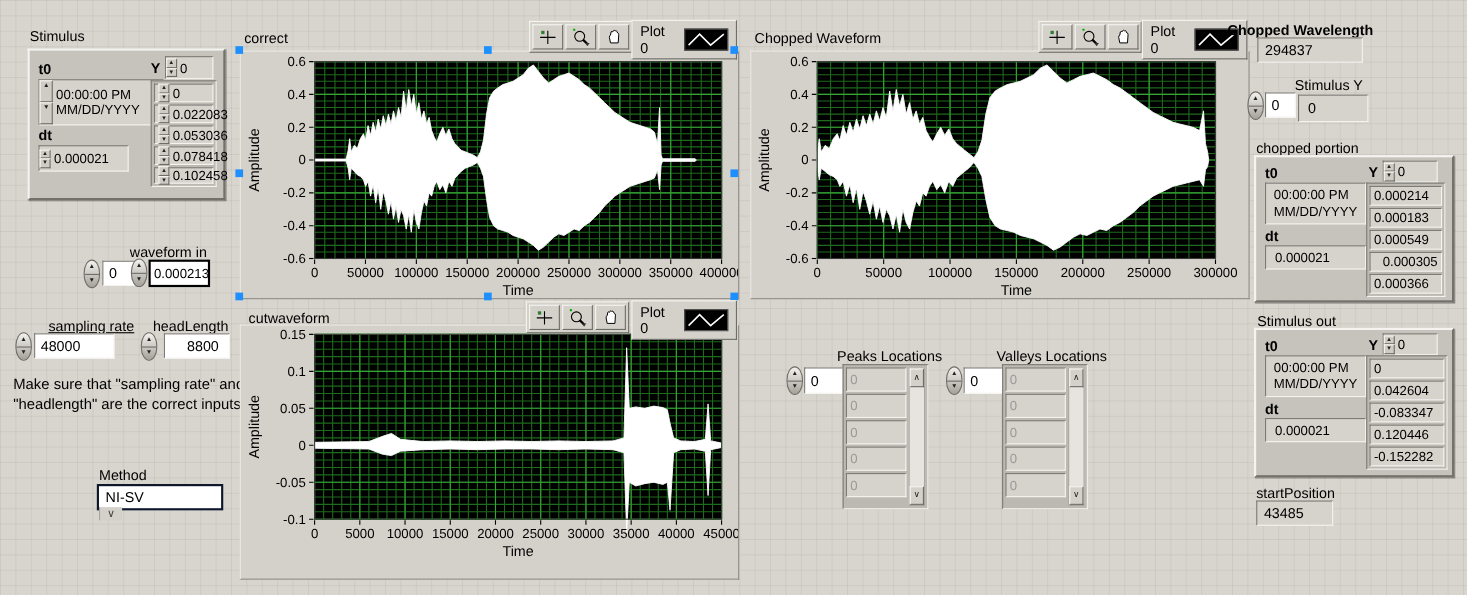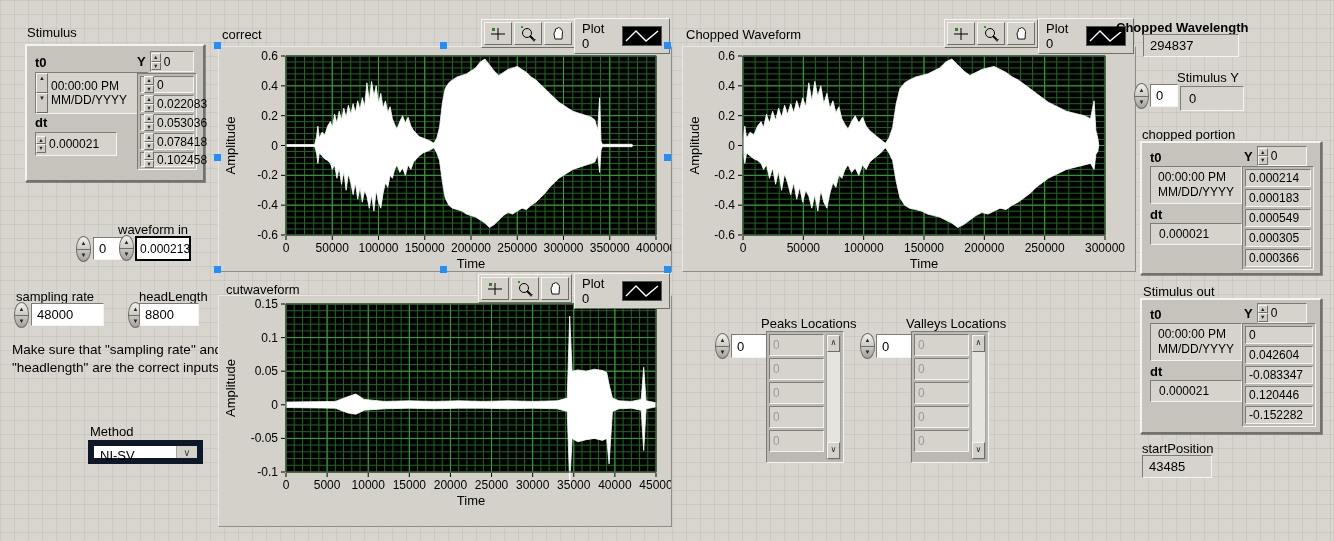--- a/index.html
+++ b/index.html
@@ -30,21 +30,21 @@
   .oval span{font-size:6px;line-height:6px;color:#222;}
   .oval .mid{width:100%;border-top:1px solid #6f6d68;height:0;}
   .field-row{display:flex;align-items:center;height:100%;box-sizing:border-box;}
   .arr-frame{background:#bcb9b2;border:1px solid;border-color:#7d7b76 #f4f3ef #f4f3ef #7d7b76;padding:2px;box-sizing:border-box;}
   .arr-cell{background:#d6d3cc;border:1px solid;border-color:#7d7b76 #f4f3ef #f4f3ef #7d7b76;display:flex;align-items:center;padding:0 3px;font-size:12px;box-sizing:border-box;margin-bottom:2px;}
   .arr-cell:last-child{margin-bottom:0;}
   .arr-cell.dim{color:#9a9a9a;}
   .vscroll{width:15px;background:#e6e4df;border:1px solid #a8a6a0;display:flex;flex-direction:column;justify-content:space-between;box-sizing:border-box;}
   .scroll-btn{height:15px;background:#d4d1ca;border:1px solid;border-color:#f5f4f0 #6f6d68 #6f6d68 #f5f4f0;font-size:8px;line-height:13px;text-align:center;color:#222;}
   .handle{position:absolute;width:7px;height:7px;}
-  .dd{display:flex;background:#fff;border:6px solid #0f172a;box-sizing:border-box;align-items:stretch;}
+  .dd{display:flex;background:#fff;border:2px solid #0f172a;box-sizing:border-box;align-items:stretch;flex-direction:column;}
   .dd-text{flex:1;padding:2px 6px;font-size:13px;}
   .dd-btn{width:20px;background:#d4d1ca;border-left:1px solid #a8a6a0;display:flex;align-items:center;justify-content:center;font-size:10px;color:#444;}
   svg text{font-family:"Liberation Sans",sans-serif;fill:#000;}
   .note{font-size:13.5px;}
 </style>
 </head>
 <body>
 
 <div class="abs lbl" style="left:27px;top:25px;">Stimulus</div>
 <div class="abs cluster" style="left:25px;top:44px;width:176px;height:134px;">
@@ -127,35 +127,35 @@
     <span>▼</span>
   </div>
 <div class="abs white" style="left:93px;top:237px;width:30px;height:23px;display:flex;align-items:center;padding-left:5px;box-sizing:border-box;">0</div>
 <div class="abs oval" style="left:119px;top:235px;">
     <span>▲</span>
     <span class="mid"></span>
     <span>▼</span>
   </div>
 <div class="abs" style="left:135px;top:236px;width:56px;height:25px;background:#fff;border:2px solid #000;box-sizing:border-box;display:flex;align-items:center;padding-left:3px;overflow:hidden;white-space:nowrap;font-size:12px;">0.000213</div>
 
-<div class="abs lbl" style="left:16px;top:289px;">sampling rate</div>
+<div class="abs lbl" style="left:44px;top:289px;text-decoration:underline;">sampling rate</div>
 <div class="abs oval" style="left:14px;top:302px;">
     <span>▲</span>
     <span class="mid"></span>
     <span>▼</span>
   </div>
 <div class="abs white" style="left:31px;top:303px;width:73px;height:23px;display:flex;align-items:center;padding-left:5px;box-sizing:border-box;">48000</div>
 
 <div class="abs lbl" style="left:139px;top:289px;">headLength</div>
 <div class="abs oval" style="left:128px;top:302px;">
     <span>▲</span>
     <span class="mid"></span>
     <span>▼</span>
   </div>
-<div class="abs white" style="left:139px;top:303px;width:60px;height:23px;display:flex;align-items:center;padding-left:5px;box-sizing:border-box;text-align:center;">8800</div>
+<div class="abs white" style="left:149px;top:303px;width:60px;height:23px;display:flex;align-items:center;padding-left:20px;box-sizing:border-box;text-align:center;">8800</div>
 
 <div class="abs lbl note" style="left:12px;top:342px;">Make sure that "sampling rate" and</div>
 <div class="abs lbl note" style="left:12px;top:360px;">"headlength" are the correct inputs.</div>
 
 <div class="abs lbl" style="left:90px;top:424px;">Method</div>
 <div class="abs dd" style="left:88px;top:440px;width:115px;height:24px;">
   <span class="dd-text">NI-SV</span>
   <span class="dd-btn">∨</span>
 </div>
 
@@ -727,21 +727,21 @@
   <div class="abs arr-frame" style="left:100px;top:23px;width:72px;">
       <div class="arr-cell" style="height: 18px;">
         <span>0.000214</span>
       </div>
       <div class="arr-cell" style="height: 18px;">
         <span>0.000183</span>
       </div>
       <div class="arr-cell" style="height: 18px;">
         <span>0.000549</span>
       </div>
-      <div class="arr-cell" style="height: 18px;">
+      <div class="arr-cell" style="height: 18px; justify-content: flex-end;">
         <span>0.000305</span>
       </div>
       <div class="arr-cell" style="height: 18px;">
         <span>0.000366</span>
       </div>
     </div>
 </div>
 
 <div class="abs lbl" style="left:1143px;top:284px;">Stimulus out</div>
 <div class="abs cluster" style="left:1140px;top:298px;width:178px;height:132px;">

